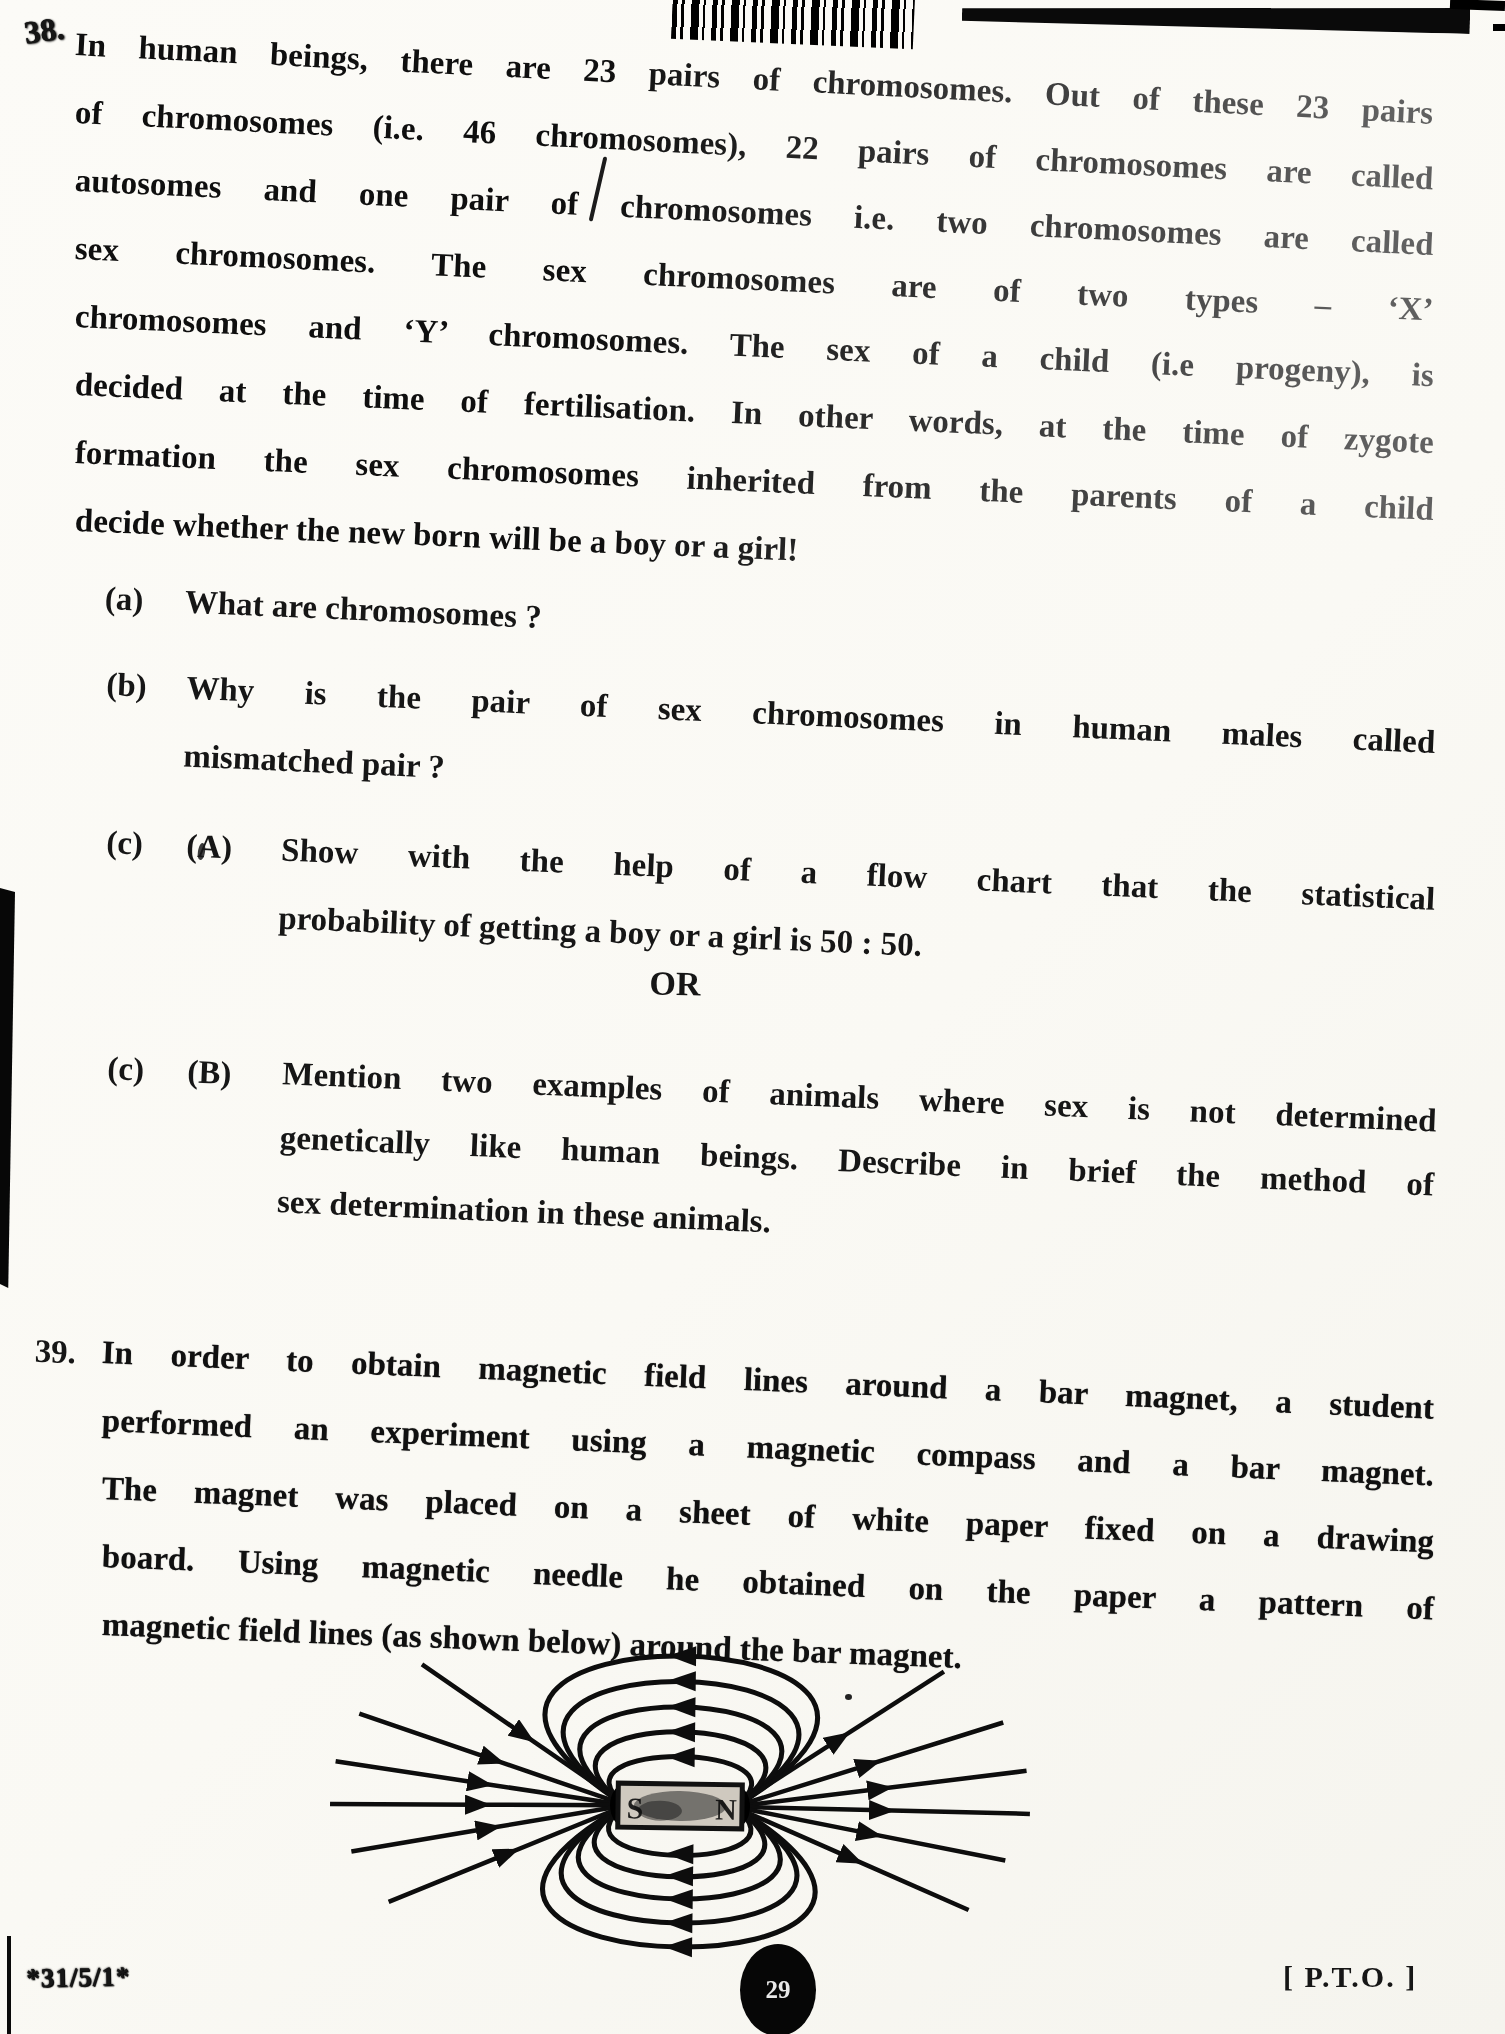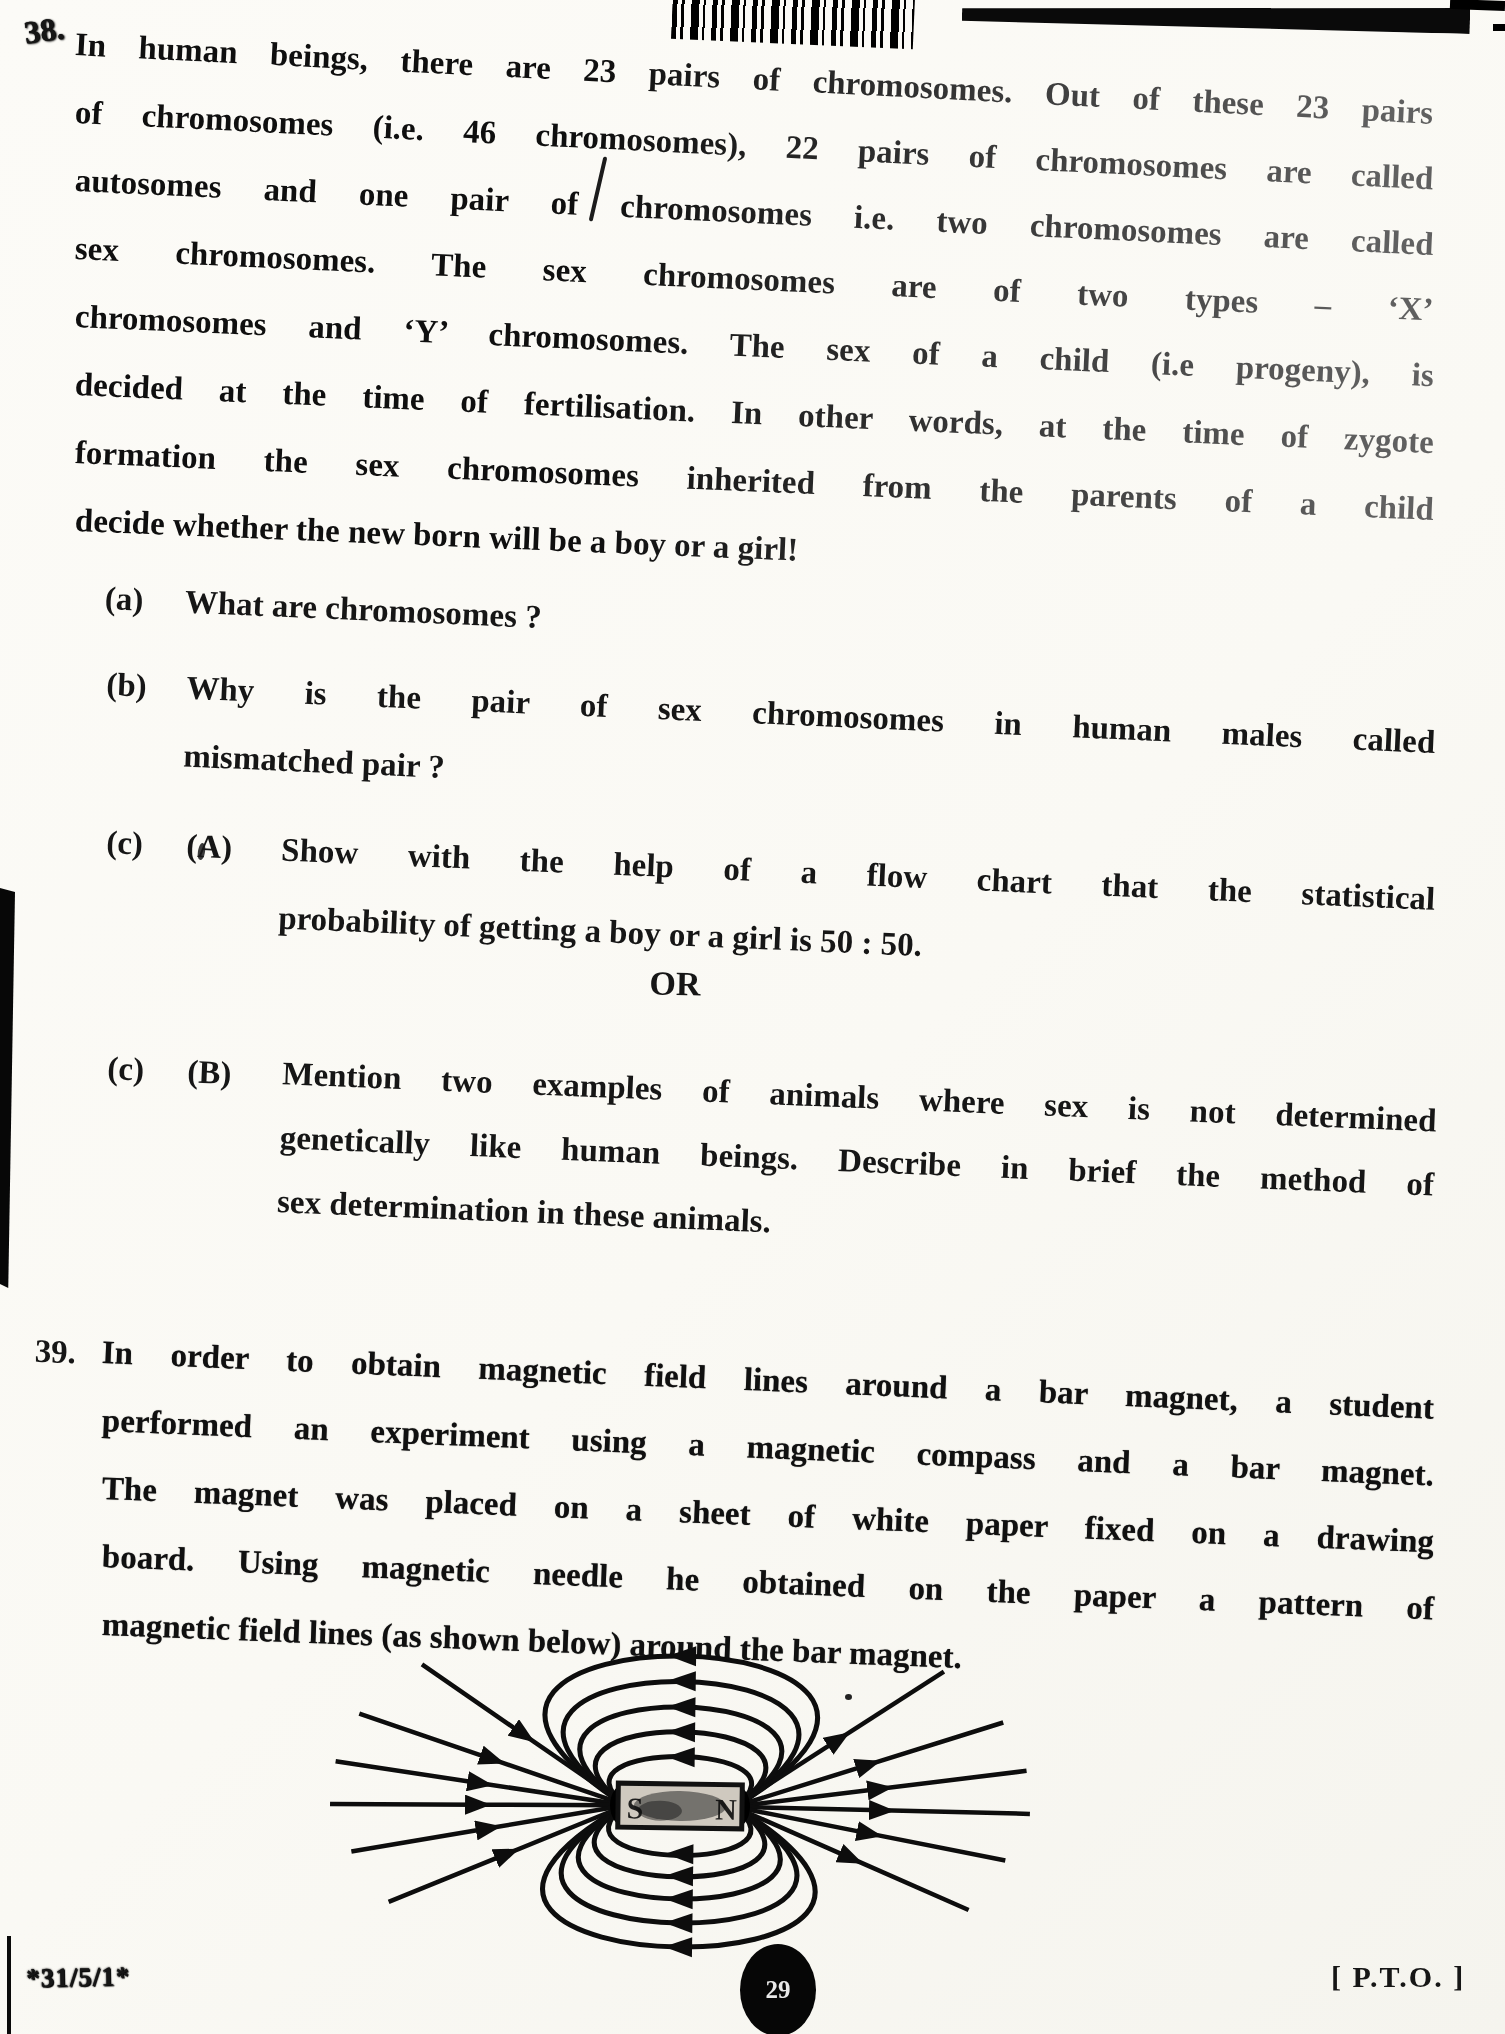--- a/index.html
+++ b/index.html
@@ -57,21 +57,21 @@
   .q39 .pline39{font-size:33px;font-weight:bold;height:68px;line-height:68px;color:#101010;transform-origin:0 50%;text-shadow:0 0 1px rgba(0,0,0,.55);}
   
   .diagram{position:absolute;left:330px;top:1638px;width:700px;height:340px;transform:rotate(0.8deg);}
   
   .code{position:absolute;left:26px;top:1962px;font-size:27px;font-weight:bold;letter-spacing:1px;transform:rotate(-1deg);text-shadow:0 0 2px #000,1px 1px 1px #000;}
   .page-oval{
     position:absolute;left:740px;top:1944px;width:76px;height:92px;border-radius:50%;
     background:#060606;display:flex;align-items:center;justify-content:center;
   }
   .page-oval span{color:#e9e9e9;font-size:25px;font-weight:bold;text-align:center;}
-  .pto{position:absolute;left:1283px;top:1960px;font-size:30px;font-weight:bold;letter-spacing:2px;margin-left:48px;}
+  .pto{position:absolute;left:1283px;top:1960px;font-size:30px;font-weight:bold;letter-spacing:2px;}
 </style>
 </head>
 <body>
 
 <div class="page">
 
   <div class="barcode"></div>
   <div class="topbar"></div>
   <div class="edge-dash1"></div>
   <div class="edge-dash2"></div>

